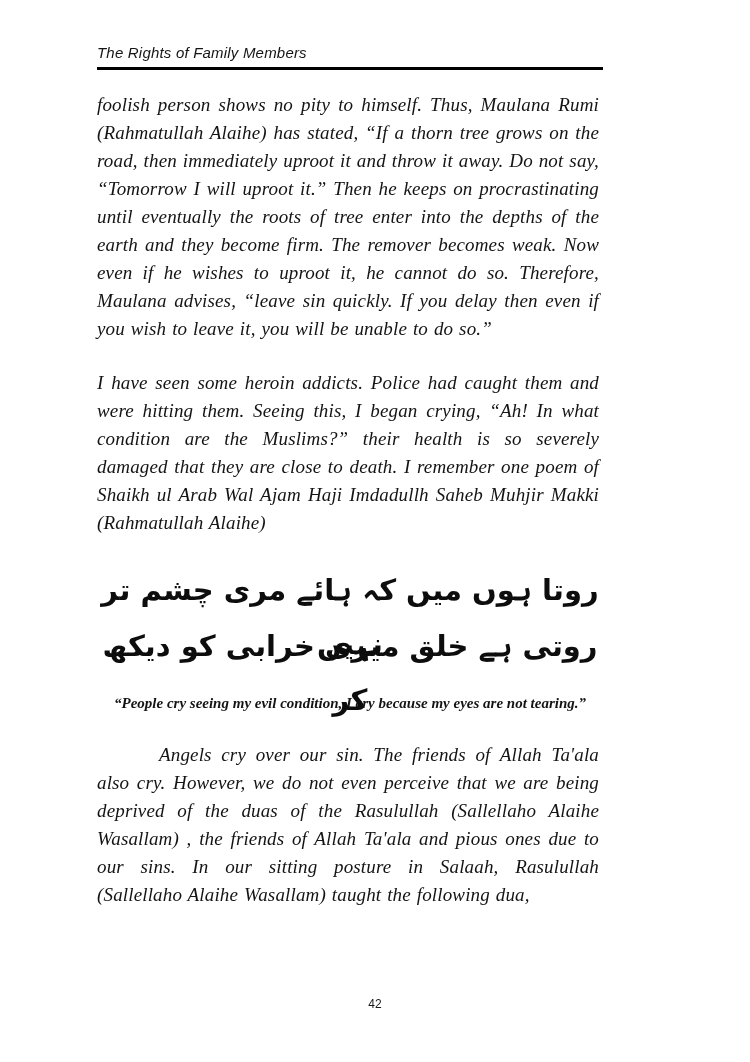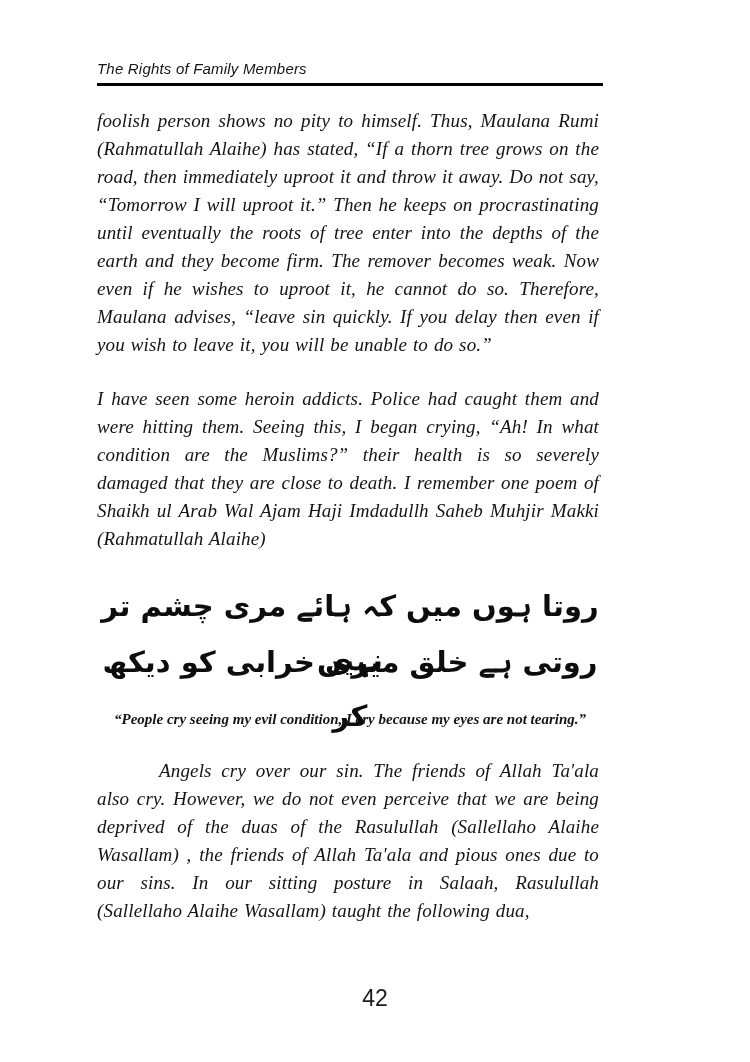--- a/index.html
+++ b/index.html
@@ -9,21 +9,21 @@
     width: 750px;
     height: 1062px;
     overflow: hidden;
   }
   .page {
     position: relative;
     width: 698px;
     height: 1062px;
     background: #ffffff;
     box-sizing: border-box;
-    padding: 60px 95px 0 97px;
+    padding: 44px 95px 0 97px;
     color: #111111;
   }
   .page-header .header-title {
     font-family: "Liberation Sans", sans-serif;
     font-style: italic;
     font-size: 15px;
     line-height: 18px;
     color: #151515;
     letter-spacing: 0.2px;
   }
@@ -74,21 +74,21 @@
   }
   .page-footer {
     position: absolute;
     left: 0;
     bottom: 50px;
     width: 750px;
     text-align: center;
   }
   .page-number {
     font-family: "Liberation Sans", sans-serif;
-    font-size: 23px;
+    font-size: 12px;
     color: #1a1a1a;
   }
 </style>
 </head>
 <body>
 
 <div class="page">
 
   <header class="page-header">
     <div class="header-title">The Rights of Family Members</div>

